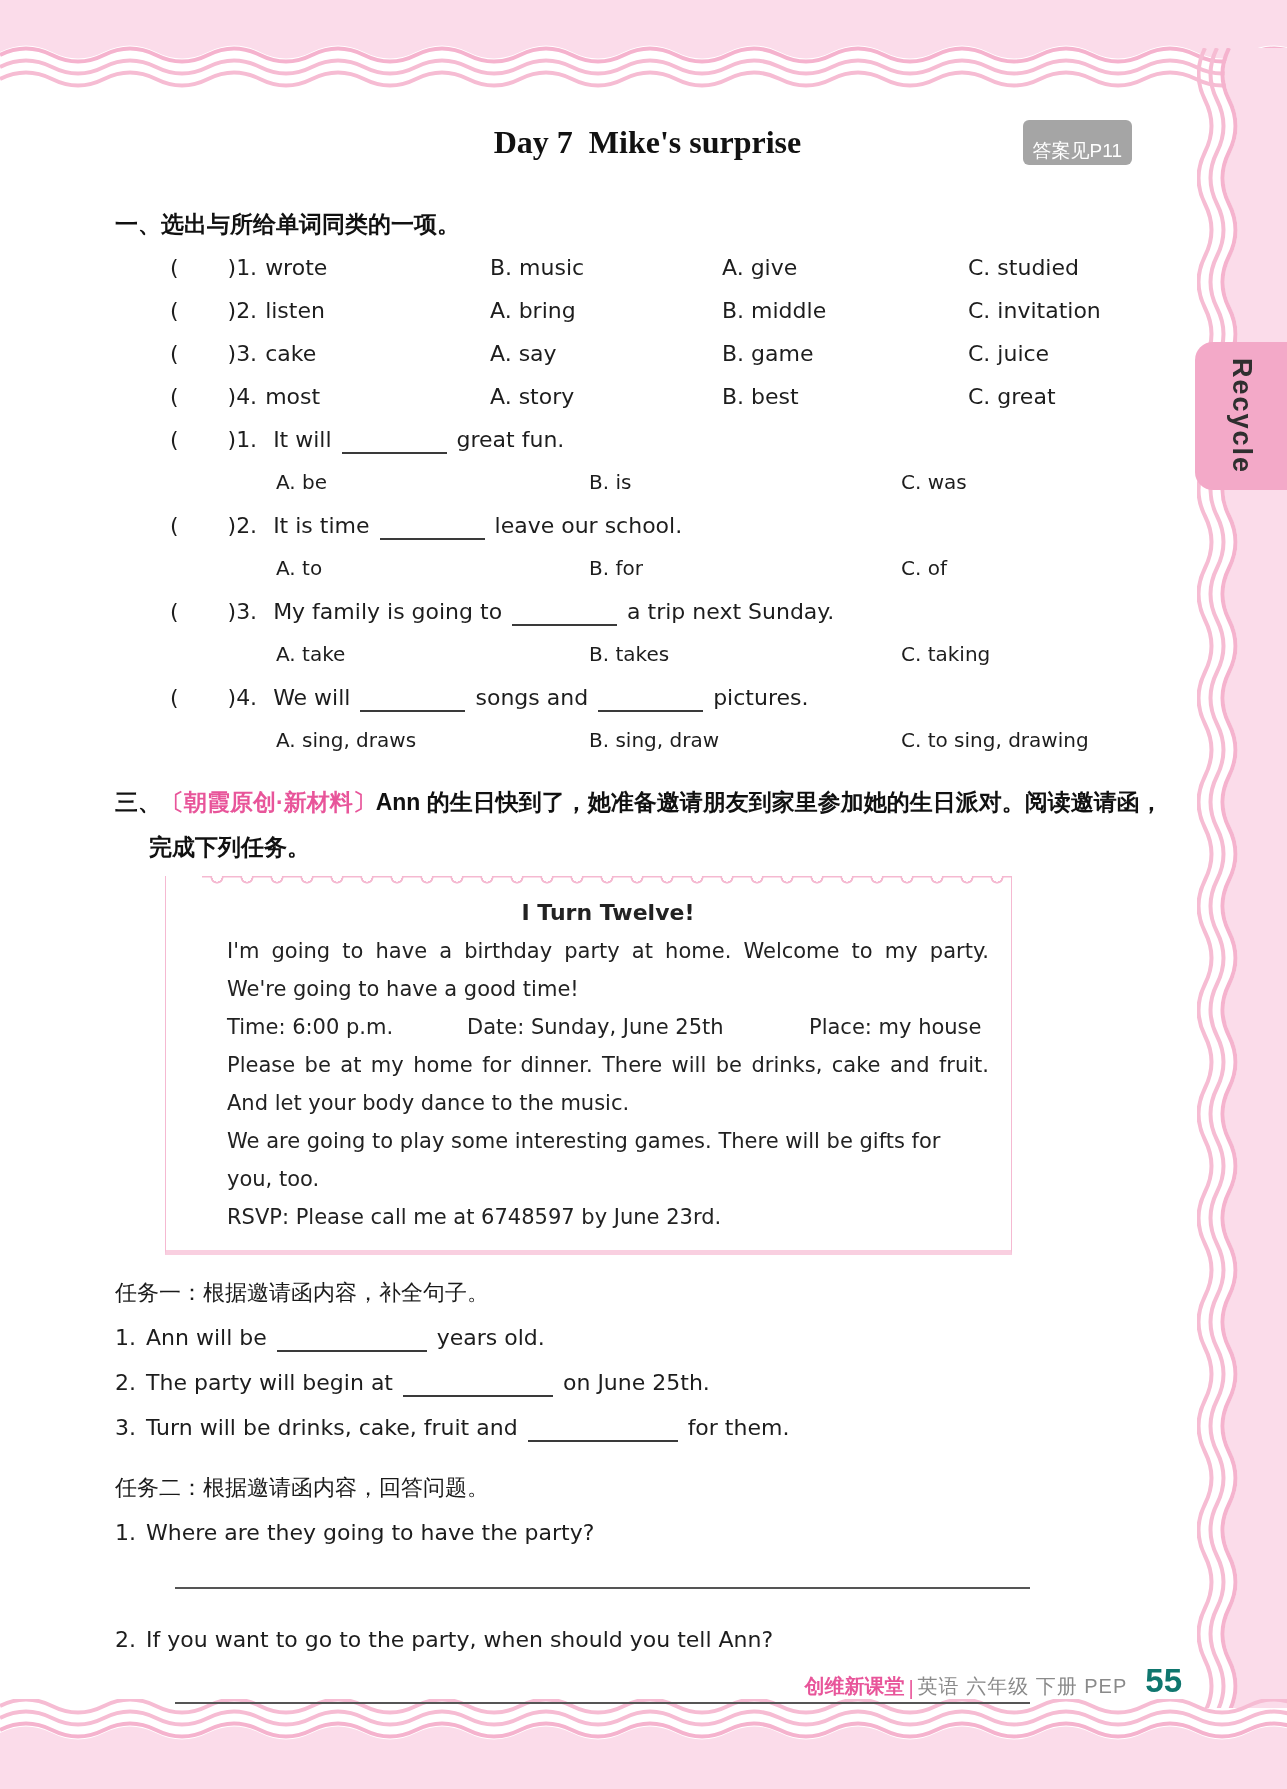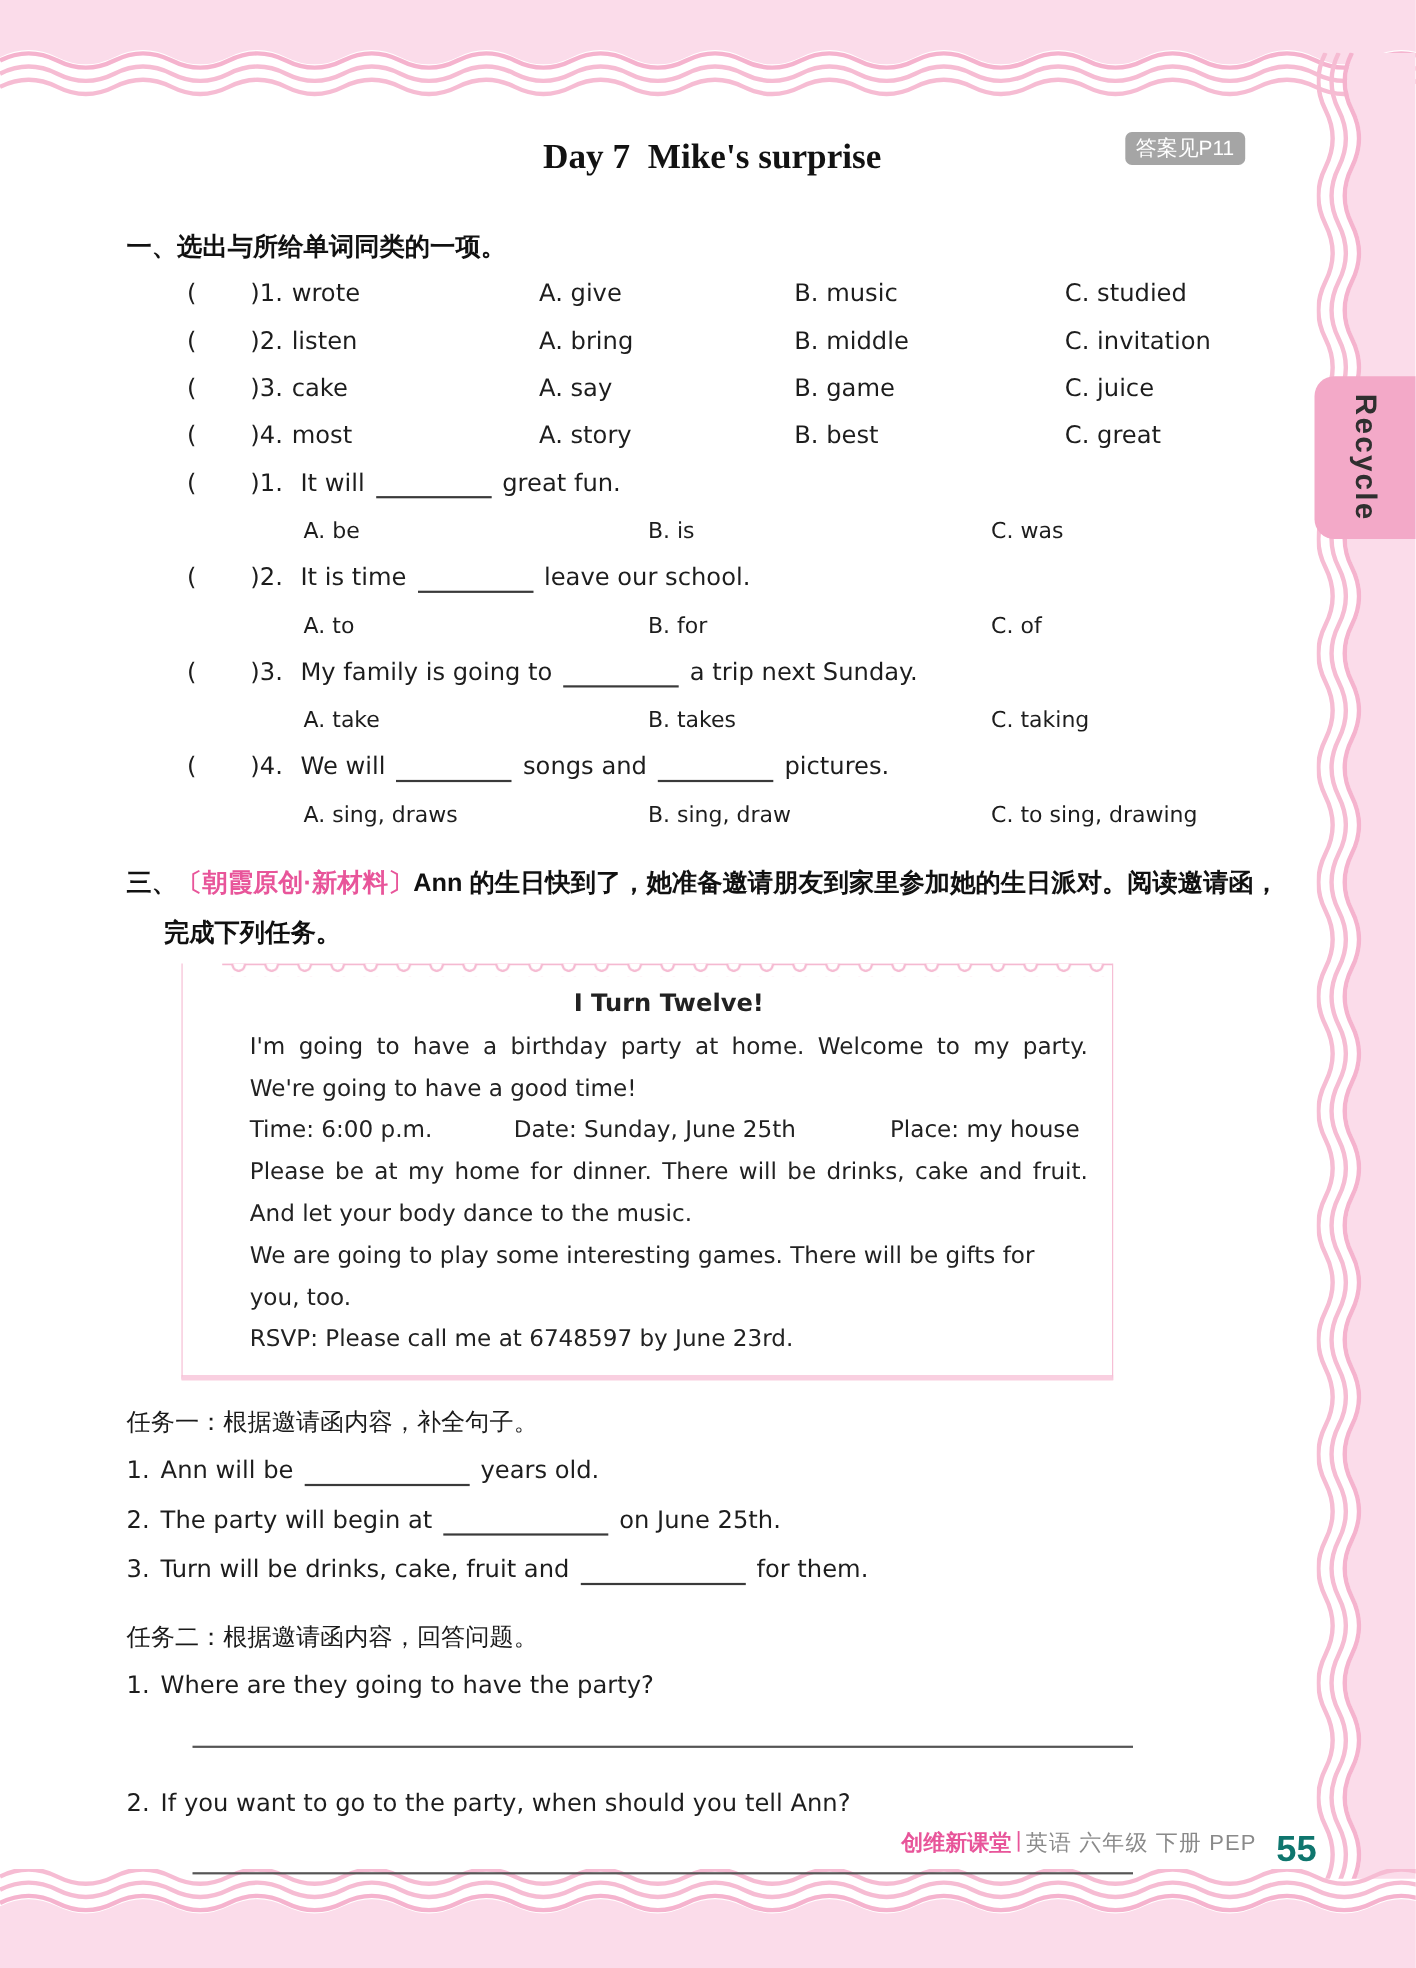--- a/index.html
+++ b/index.html
@@ -36,21 +36,21 @@
   .page-title {
     font-family:Liberation Serif, serif;
     font-weight:bold; font-size:32px; line-height:48px; color:#121212;
     white-space:pre;
   }
   .answer-badge {
     position:absolute; top:120px; right:48px;
     background:#a5a5a5; color:#ffffff;
     font-family:"Liberation Sans", sans-serif;
     font-size:19px; line-height:19px;
-    padding:6px 10px 5px; border-radius:6px;
+    padding:21px 10px 5px; border-radius:6px;
   }
 
   .cn-heading {
     font-family:"Liberation Sans", sans-serif;
     font-weight:bold; font-size:23px; line-height:44px; color:#111;
   }
   #s1-heading { margin-top:36px; }
   #s2-heading { margin-top:20px; }
 
   .s1-row { display:grid; grid-template-columns:375px 232px 246px 1fr; font-size:22px; line-height:43px; }
@@ -109,22 +109,22 @@
   .t2-item { margin-top:0; }
   .t2-item.second { margin-top:28px; }
   .answer-line {
     height:0; border-bottom:2px solid #555;
     margin:32px 0 0 60px; width:855px;
   }
   .answer-line.second { margin-top:40px; }
 
   footer.page-footer {
     position:absolute; z-index:1;
-    left:132px; top:1662px; width:1065px;
-    display:flex; justify-content:flex-end; align-items:flex-start;
+    left:117px; top:1662px; width:1065px;
+    display:flex; justify-content:flex-end; align-items:flex-end;
     font-family:"Liberation Sans", sans-serif;
   }
   .footer-brand { color:#e8559a; font-weight:bold; font-size:20px; }
   .footer-divider { color:#e8559a; font-size:20px; margin:0 4px; }
   .footer-meta { color:#8a8a8a; font-size:20px; letter-spacing:1px; }
   .footer-page { color:#0f766e; font-weight:bold; font-size:33px; margin-left:18px; font-family:"Liberation Sans", sans-serif; }
 </style>
 </head>
 <body>
 
@@ -158,22 +158,22 @@
   <header class="page-header">
     <h1 class="page-title">Day 7  Mike's surprise</h1>
     <span class="answer-badge">答案见P11</span>
   </header>
 
   <section>
     <div id="s1-heading" class="cn-heading">一、选出与所给单词同类的一项。</div>
 
     <div class="s1-row">
       <div class="leader"><span class="bracket">(       )</span><span class="qnum">1.</span><span class="qword">wrote</span></div>
+      <div class="opt">B. music</div>
       <div class="opt">A. give</div>
-      <div class="opt">B. music</div>
       <div class="opt">C. studied</div>
     </div>
     <div class="s1-row">
       <div class="leader"><span class="bracket">(       )</span><span class="qnum">2.</span><span class="qword">listen</span></div>
       <div class="opt">A. bring</div>
       <div class="opt">B. middle</div>
       <div class="opt">C. invitation</div>
     </div>
     <div class="s1-row">
       <div class="leader"><span class="bracket">(       )</span><span class="qnum">3.</span><span class="qword">cake</span></div>

